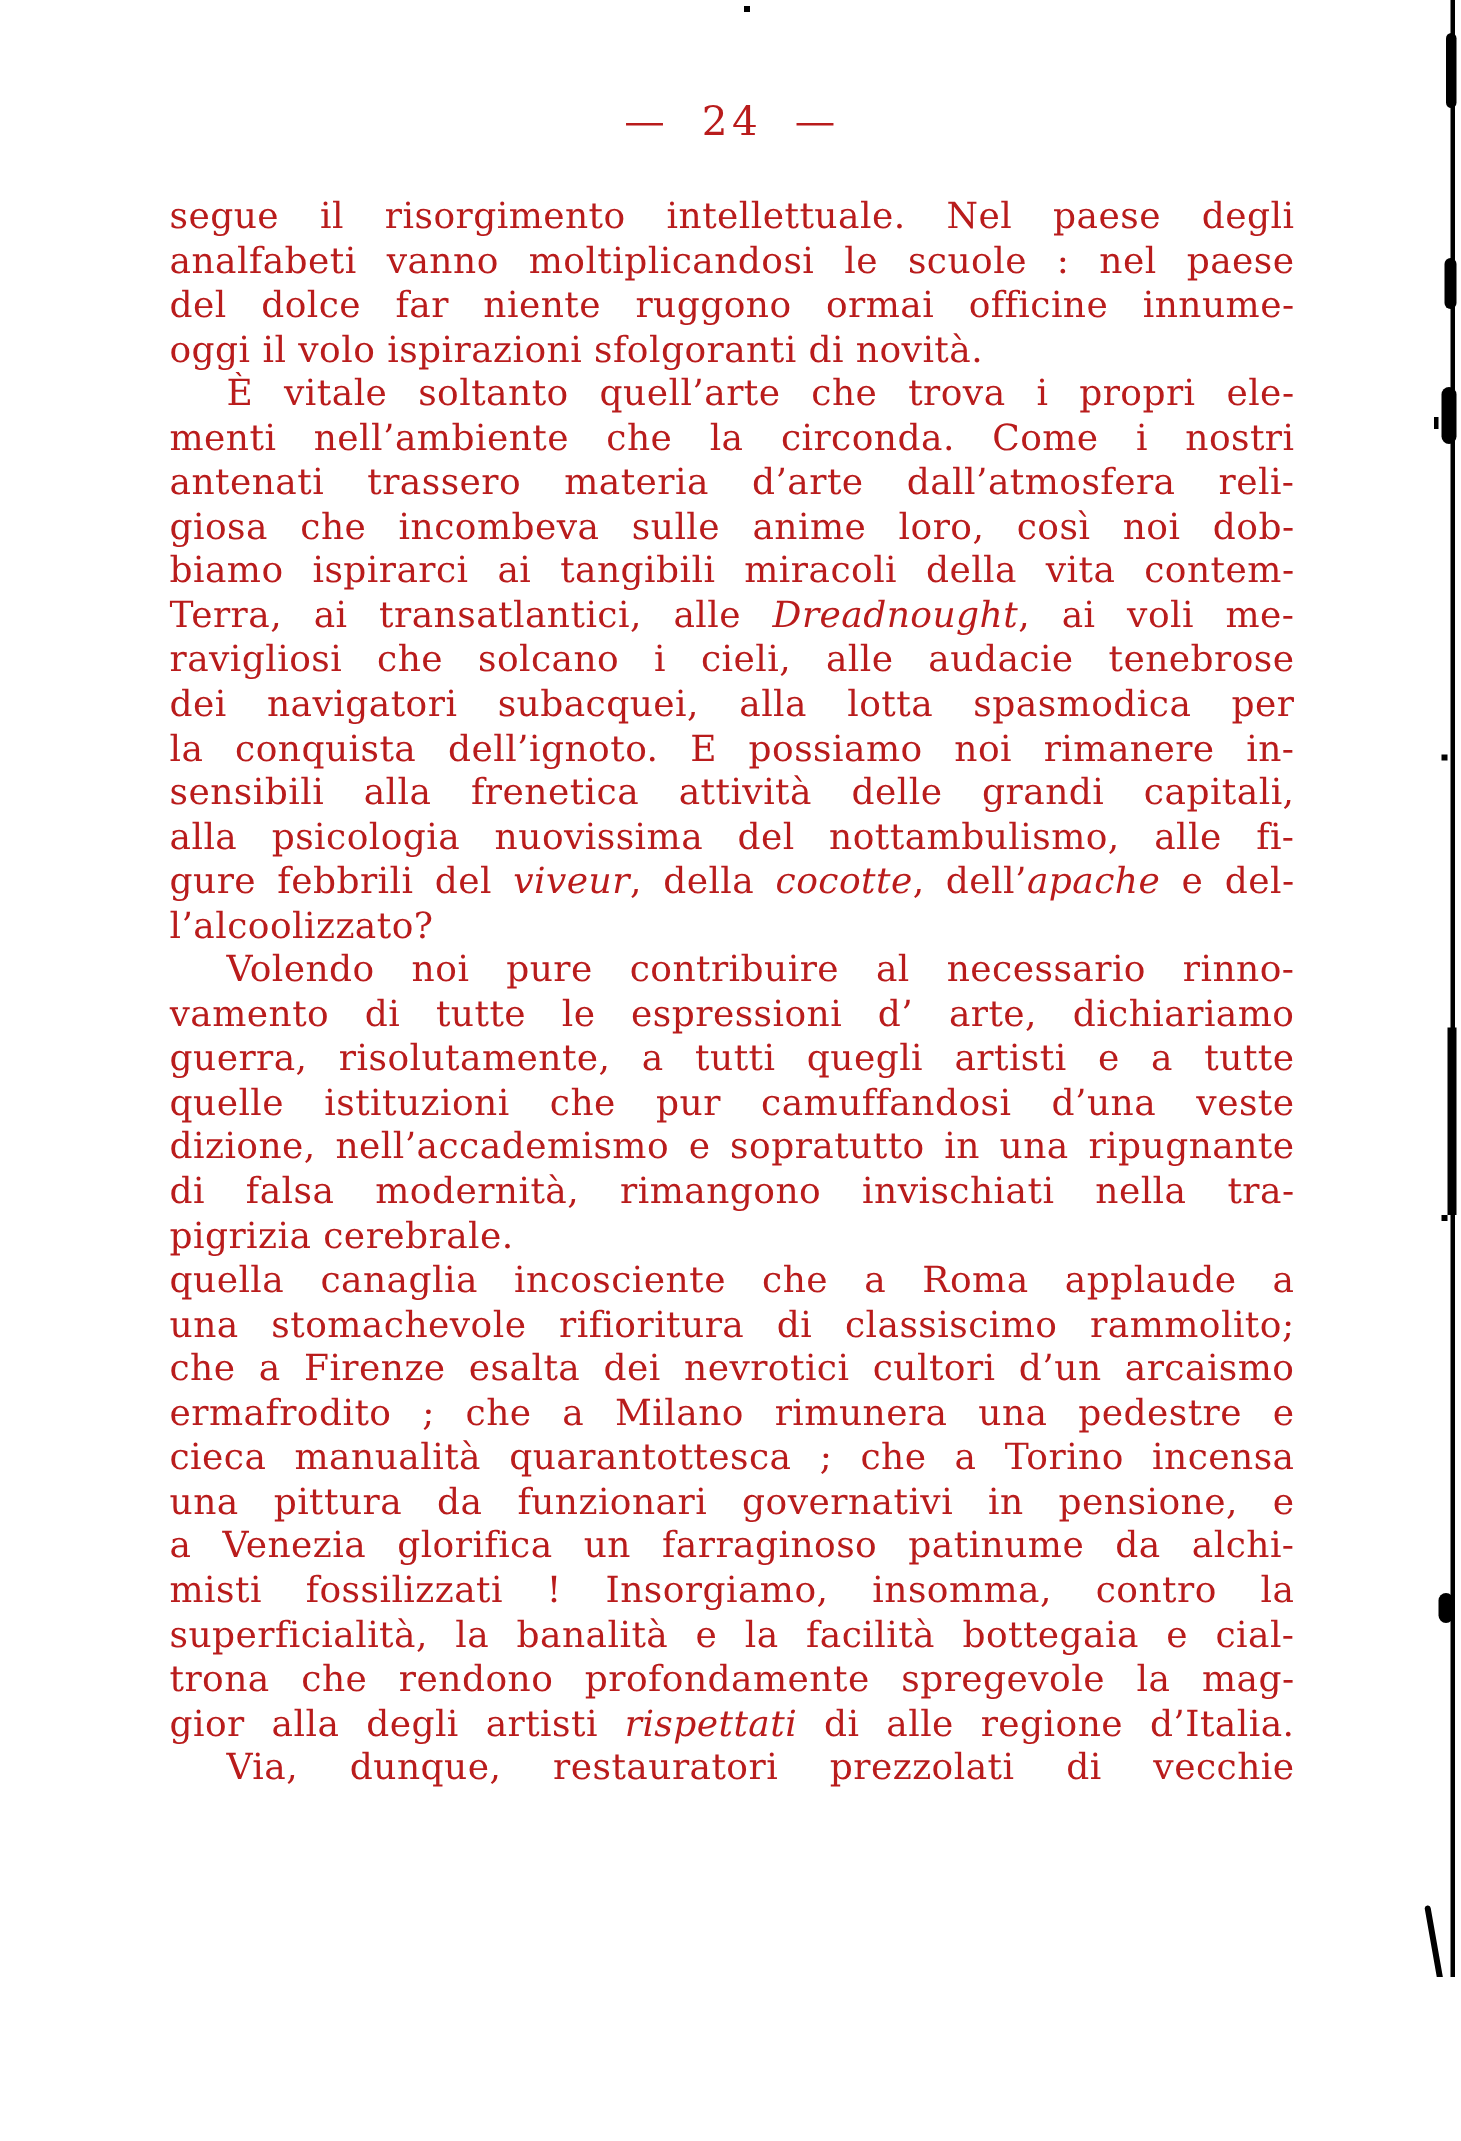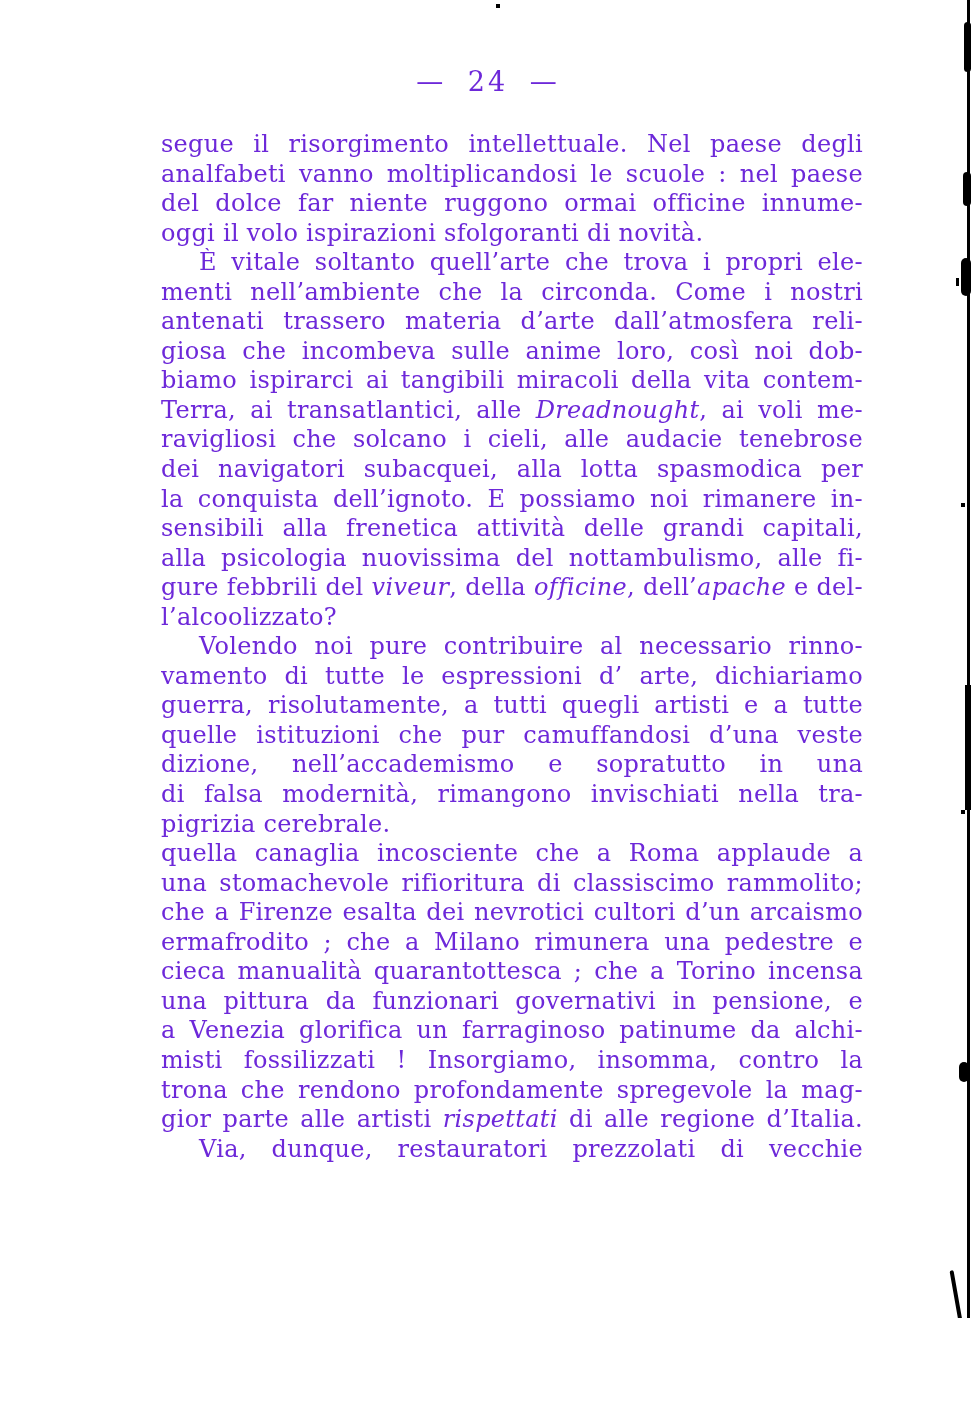--- a/index.html
+++ b/index.html
@@ -2,21 +2,21 @@
 <html><head>
 <meta charset="utf-8">
 <title>Scanned book page</title>
 <style>
   html, body { margin: 0; padding: 0; background: #ffffff; }
   .page {
     position: relative;
     width: 974px;
     height: 1318px;
     background: #ffffff;
-    color: #6d28d9;
+    color: #b91c1c;
     font-family: "DejaVu Serif", "Liberation Serif", serif;
     overflow: hidden;
   }
   .page-number {
     position: absolute;
     left: 113px;
     top: 66px;
     width: 750px;
     text-align: center;
     font-size: 27px;
@@ -32,21 +32,20 @@
   .line {
     font-size: 24px;
     line-height: 29.55px;
     height: 29.55px;
     letter-spacing: 0.3px;
     text-align: justify;
     text-align-last: justify;
     -moz-text-align-last: justify;
     white-space: normal;
     overflow: hidden;
-    margin-left: 48px;
   }
   .line.no-justify { text-align-last: left; -moz-text-align-last: left; }
   .line.indent { padding-left: 38px; }
   .line i { font-style: italic; }
   .artifact { position: absolute; background: #000000; }
   .round { border-radius: 5px; }
 </style>
 </head>
 <body>
 
@@ -63,39 +62,40 @@
       <div class="line"><span>menti nell’ambiente che la circonda. Come i nostri</span></div>
       <div class="line"><span>antenati trassero materia d’arte dall’atmosfera reli-</span></div>
       <div class="line"><span>giosa che incombeva sulle anime loro, così noi dob-</span></div>
       <div class="line"><span>biamo ispirarci ai tangibili miracoli della vita contem-</span></div>
       <div class="line"><span>Terra, ai transatlantici, alle </span><i>Dreadnought</i><span>, ai voli me-</span></div>
       <div class="line"><span>ravigliosi che solcano i cieli, alle audacie tenebrose</span></div>
       <div class="line"><span>dei navigatori subacquei, alla lotta spasmodica per</span></div>
       <div class="line"><span>la conquista dell’ignoto. E possiamo noi rimanere in-</span></div>
       <div class="line"><span>sensibili alla frenetica attività delle grandi capitali,</span></div>
       <div class="line"><span>alla psicologia nuovissima del nottambulismo, alle fi-</span></div>
-      <div class="line"><span>gure febbrili del </span><i>viveur</i><span>, della </span><i>officine</i><span>, dell’</span><i>apache</i><span> e del-</span></div>
+      <div class="line"><span>gure febbrili del </span><i>viveur</i><span>, della </span><i>cocotte</i><span>, dell’</span><i>apache</i><span> e del-</span></div>
       <div class="line no-justify"><span>l’alcoolizzato?</span></div>
       <div class="line indent"><span>Volendo noi pure contribuire al necessario rinno-</span></div>
       <div class="line"><span>vamento di tutte le espressioni d’ arte, dichiariamo</span></div>
       <div class="line"><span>guerra, risolutamente, a tutti quegli artisti e a tutte</span></div>
       <div class="line"><span>quelle istituzioni che pur camuffandosi d’una veste</span></div>
       <div class="line"><span>dizione, nell’accademismo e sopratutto in una ripugnante</span></div>
       <div class="line"><span>di falsa modernità, rimangono invischiati nella tra-</span></div>
       <div class="line no-justify"><span>pigrizia cerebrale.</span></div>
       <div class="line"><span>quella canaglia incosciente che a Roma applaude a</span></div>
       <div class="line"><span>una stomachevole rifioritura di classiscimo rammolito;</span></div>
       <div class="line"><span>che a Firenze esalta dei nevrotici cultori d’un arcaismo</span></div>
       <div class="line"><span>ermafrodito ; che a Milano rimunera una pedestre e</span></div>
       <div class="line"><span>cieca manualità quarantottesca ; che a Torino incensa</span></div>
       <div class="line"><span>una pittura da funzionari governativi in pensione, e</span></div>
       <div class="line"><span>a Venezia glorifica un farraginoso patinume da alchi-</span></div>
       <div class="line"><span>misti fossilizzati ! Insorgiamo, insomma, contro la</span></div>
+      <div class="line"><span>superficialità, la banalità e la facilità bottegaia e cial-</span></div>
       <div class="line"><span>trona che rendono profondamente spregevole la mag-</span></div>
-      <div class="line"><span>gior parte alle artisti </span><i>rispettati</i><span> di alle regione d’Italia.</span></div>
+      <div class="line"><span>gior alla degli artisti </span><i>rispettati</i><span> di alle regione d’Italia.</span></div>
       <div class="line indent"><span>Via, dunque, restauratori prezzolati di vecchie</span></div>
     </div>
 
   <div class="artifact" style="left:967px; top:0; width:3px; height:1420px;"></div>
   <div class="artifact round" style="left:964px; top:22px; width:7px; height:50px;"></div>
   <div class="artifact round" style="left:963px; top:172px; width:8px; height:34px;"></div>
   <div class="artifact round" style="left:961px; top:258px; width:10px; height:38px;"></div>
   <div class="artifact" style="left:956px; top:278px; width:3px; height:8px;"></div>
   <div class="artifact" style="left:961px; top:503px; width:4px; height:4px;"></div>
   <div class="artifact" style="left:965px; top:685px; width:6px; height:125px;"></div>

